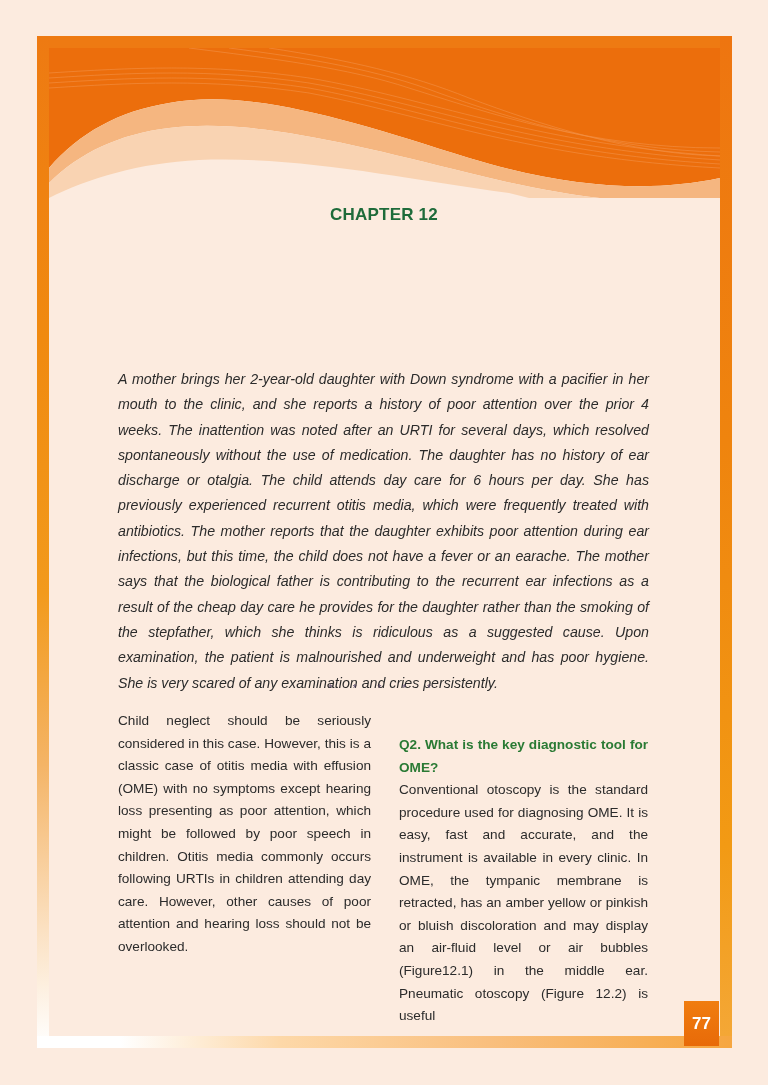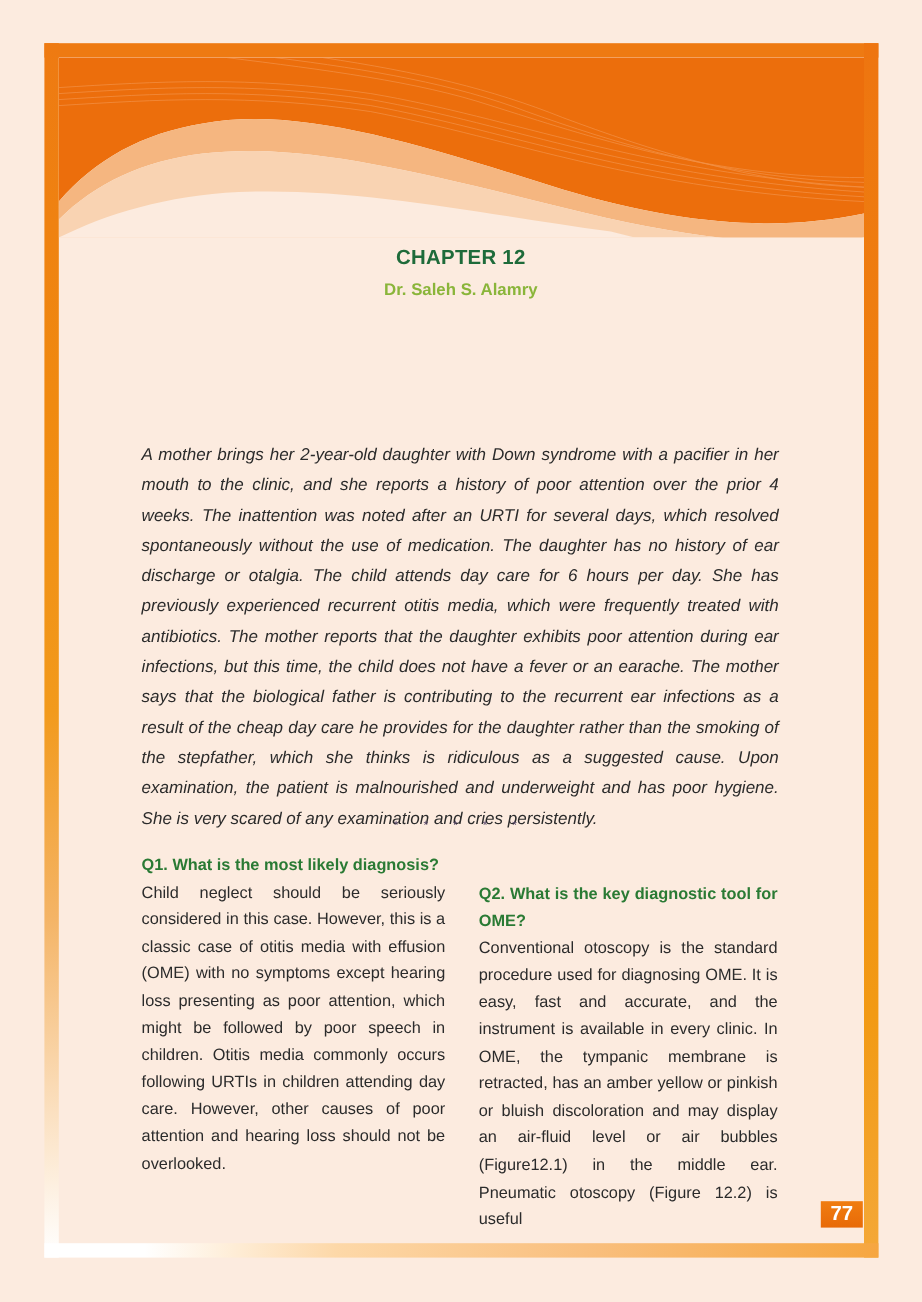--- a/index.html
+++ b/index.html
@@ -51,21 +51,21 @@
   }
   .col {
     position: absolute; top: 710px; width: 253px;
     font-size: 13.6px; line-height: 22.6px; color: #2b2b2b; text-align: justify;
   }
   .col.left { left: 118px; }
   .col.right { left: 399px; width: 249px; margin-top: 24px; }
   .q-head { font-weight: bold; color: #2a7a34; display: block; text-align: left; }
   .col.right .q-head { text-align: justify; }
   .page-badge {
-    position: absolute; left: 684px; top: 1001px; width: 35px; height: 22px;
+    position: absolute; left: 684px; top: 1001px; width: 35px; height: 45px;
     border-radius: 0;
     background: linear-gradient(to bottom, #f07d10, #e86a08);
     color: #fff; font-weight: bold; font-size: 17px;
     display: flex; align-items: center; justify-content: center;
   }
 </style>
 </head>
 <body>
 
 <div class="frame-top"></div>
@@ -85,29 +85,27 @@
     <path d="M180,0 C260,10 330,22 390,45 C460,70 560,102 671,104"></path>
     <path d="M220,0 C300,12 360,26 420,50 C490,76 580,106 671,108"></path>
   </g>
   <path d="M0,120 C30,85 70,63 120,55 C200,40 300,72 420,110 C520,140 600,145 671,130 L671,150 C600,160 520,150 420,125 C300,95 200,70 120,80 C70,86 30,105 0,135 Z" fill="#f5b680"></path>
   <path d="M0,135 C30,105 70,86 120,80 C200,70 300,95 420,125 C520,150 600,160 671,150 L671,150 L0,150 Z" fill="#f9d3b2"></path>
   <path d="M0,150 C40,130 90,115 150,112 C250,108 350,130 460,145 L480,150 Z" fill="#fcebdf"></path>
 </svg>
 
 <div class="titles">
   <span class="chapter-label">CHAPTER 12</span>
-  <span class="author">Dr. Saleh S. Alamry</span>
 </div>
 
 <div class="case-text">A mother brings her 2-year-old daughter with Down syndrome with a pacifier in her mouth to the clinic, and she reports a history of poor attention over the prior 4 weeks. The inattention was noted after an URTI for several days, which resolved spontaneously without the use of medication. The daughter has no history of ear discharge or otalgia. The child attends day care for 6 hours per day. She has previously experienced recurrent otitis media, which were frequently treated with antibiotics. The mother reports that the daughter exhibits poor attention during ear infections, but this time, the child does not have a fever or an earache. The mother says that the biological father is contributing to the recurrent ear infections as a result of the cheap day care he provides for the daughter rather than the smoking of the stepfather, which she thinks is ridiculous as a suggested cause. Upon examination, the patient is malnourished and underweight and has poor hygiene. She is very scared of any examination and cries persistently.</div>
 
 <div class="stars">* * * * *</div>
 
 <div class="col left">
-  <span class="q-head">Q1. What is the most likely diagnosis?</span>
   <span>Child neglect should be seriously considered in this case. However, this is a classic case of otitis media with effusion (OME) with no symptoms except hearing loss presenting as poor attention, which might be followed by poor speech in children. Otitis media commonly occurs following URTIs in children attending day care. However, other causes of poor attention and hearing loss should not be overlooked.</span>
 </div>
 
 <div class="col right">
   <span class="q-head">Q2. What is the key diagnostic tool for OME?</span>
   <span>Conventional otoscopy is the standard procedure used for diagnosing OME. It is easy, fast and accurate, and the instrument is available in every clinic. In OME, the tympanic membrane is retracted, has an amber yellow or pinkish or bluish discoloration and may display an air-fluid level or air bubbles (Figure12.1) in the middle ear. Pneumatic otoscopy (Figure 12.2) is useful</span>
 </div>
 
 <div class="page-badge">77</div>
 

